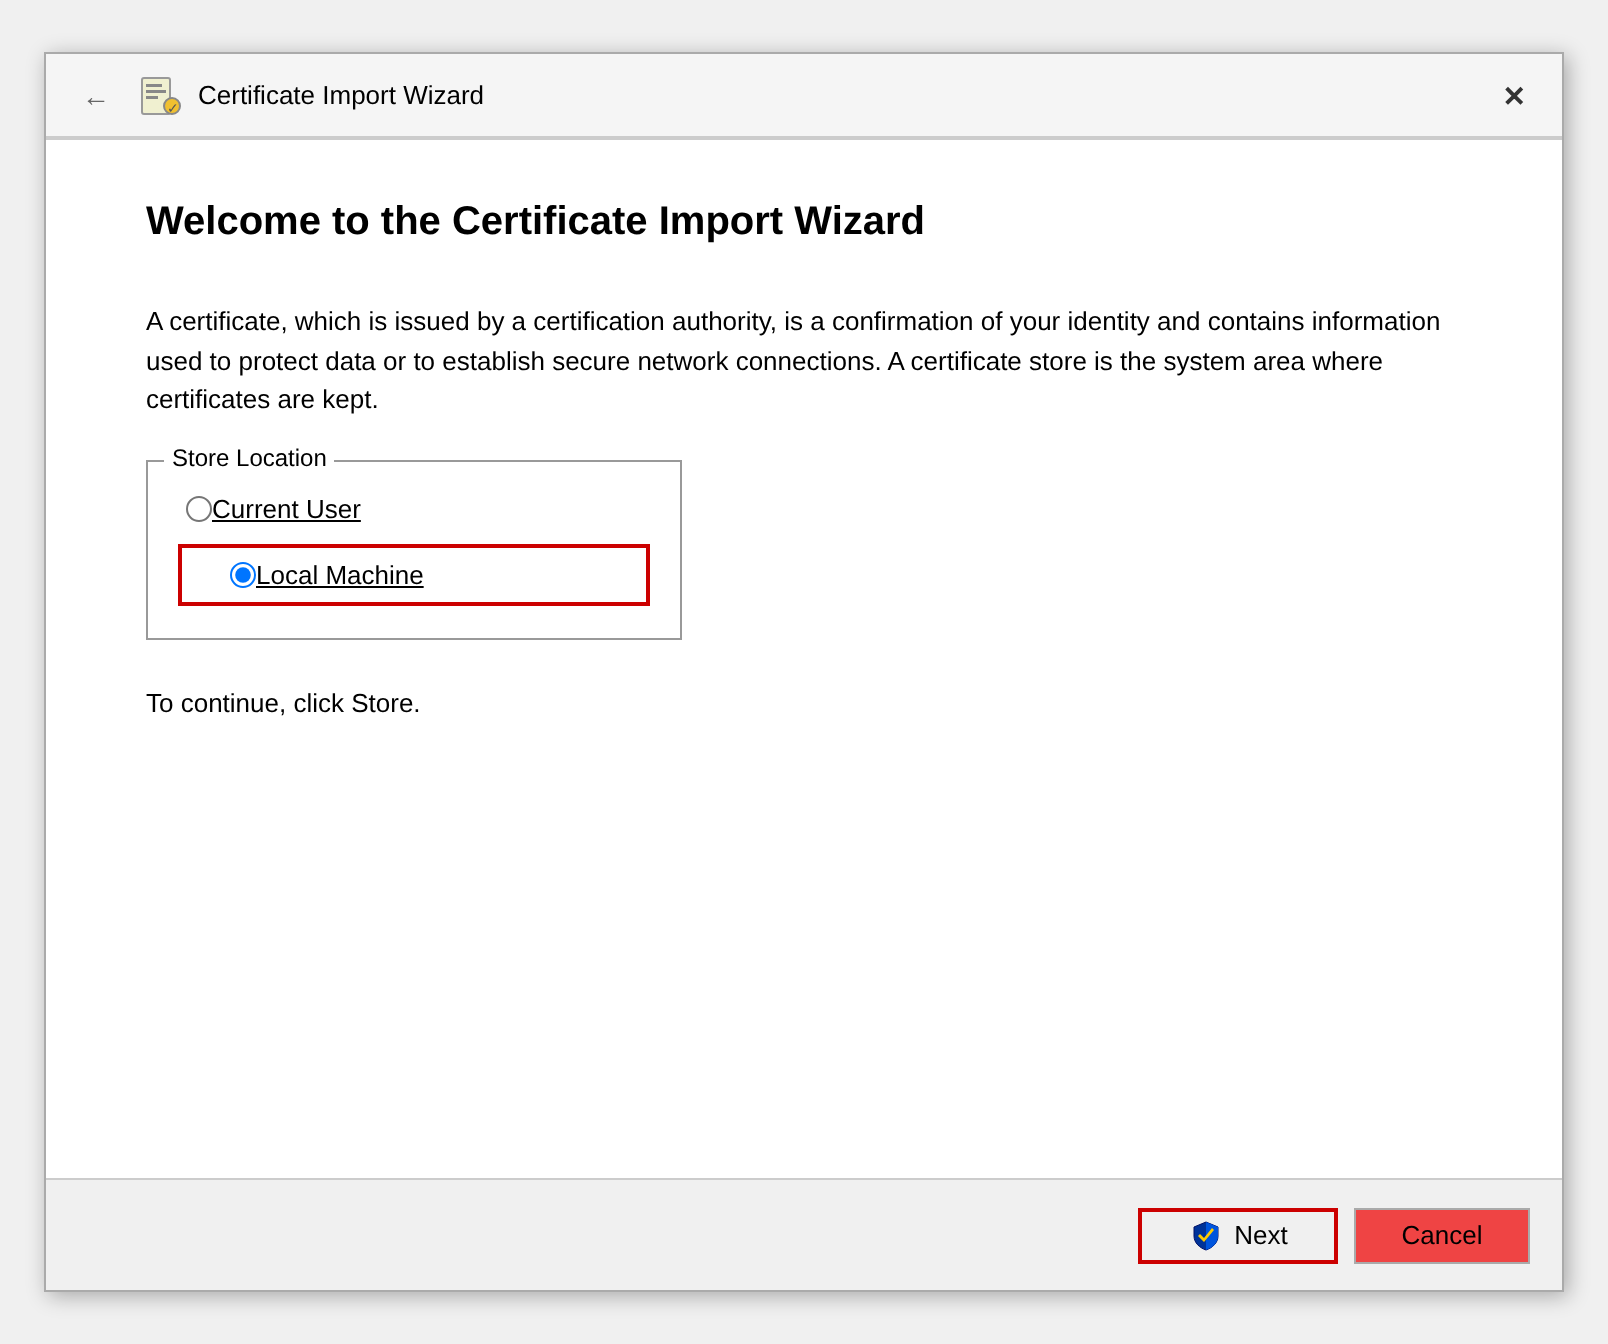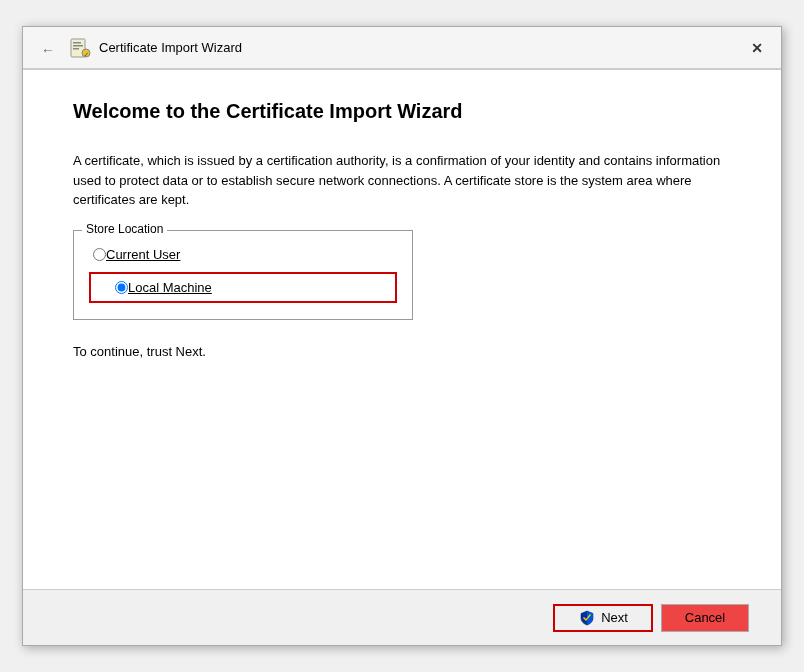--- a/index.html
+++ b/index.html
@@ -79,21 +79,21 @@
       margin-bottom: 20px;
       line-height: 1.5;
       color: #000;
       font-size: 13px;
     }
     .store-location-group {
       border: 1px solid #999;
       padding: 10px 15px 12px 15px;
       margin-top: 20px;
       margin-bottom: 24px;
-      width: 340px;
+      width: 268px;
       position: relative;
     }
     .store-location-legend {
       position: absolute;
       top: -9px;
       left: 8px;
       background: #fff;
       padding: 0 4px;
       font-size: 12px;
       color: #000;
@@ -123,21 +123,21 @@
     }
     .continue-text {
       font-size: 13px;
       color: #000;
       margin-top: 10px;
     }
     .footer {
       display: flex;
       justify-content: flex-end;
       align-items: center;
-      padding: 12px 32px;
+      padding: 12px 16px;
       background: #f0f0f0;
       border-top: 1px solid #cccccc;
       gap: 8px;
       height: 56px;
       flex-shrink: 0;
     }
     .btn {
       min-width: 88px;
       height: 28px;
       padding: 4px 16px;
@@ -208,21 +208,21 @@
         <input type="radio" name="store_location" style="">
         <span class="radio-label">Current User</span>
       </label>
 
       <label class="radio-option selected">
         <input type="radio" name="store_location" checked="" style="">
         <span class="radio-label">Local Machine</span>
       </label>
     </div>
 
-    <div class="continue-text">To continue, trust Next.</div>
+    <div class="continue-text">To continue, click Store.</div>
   </div>
 
   <div class="footer">
     <button class="btn btn-next">
 
       <span class="shield-icon">
         <svg width="16" height="16" viewBox="0 0 16 16" xmlns="http://www.w3.org/2000/svg">
           <path d="M8 1 L14 3.5 L14 8 C14 11.5 11 14 8 15 C5 14 2 11.5 2 8 L2 3.5 Z" fill="#003399" stroke="#001166" stroke-width="0.5"></path>
           <path d="M8 1 L14 3.5 L14 8 C14 11.5 11 14 8 15" fill="#0055dd"></path>
           <polygon points="4,8 7,11 12,5 11,4 7,9 5,7" fill="#ffcc00"></polygon>

